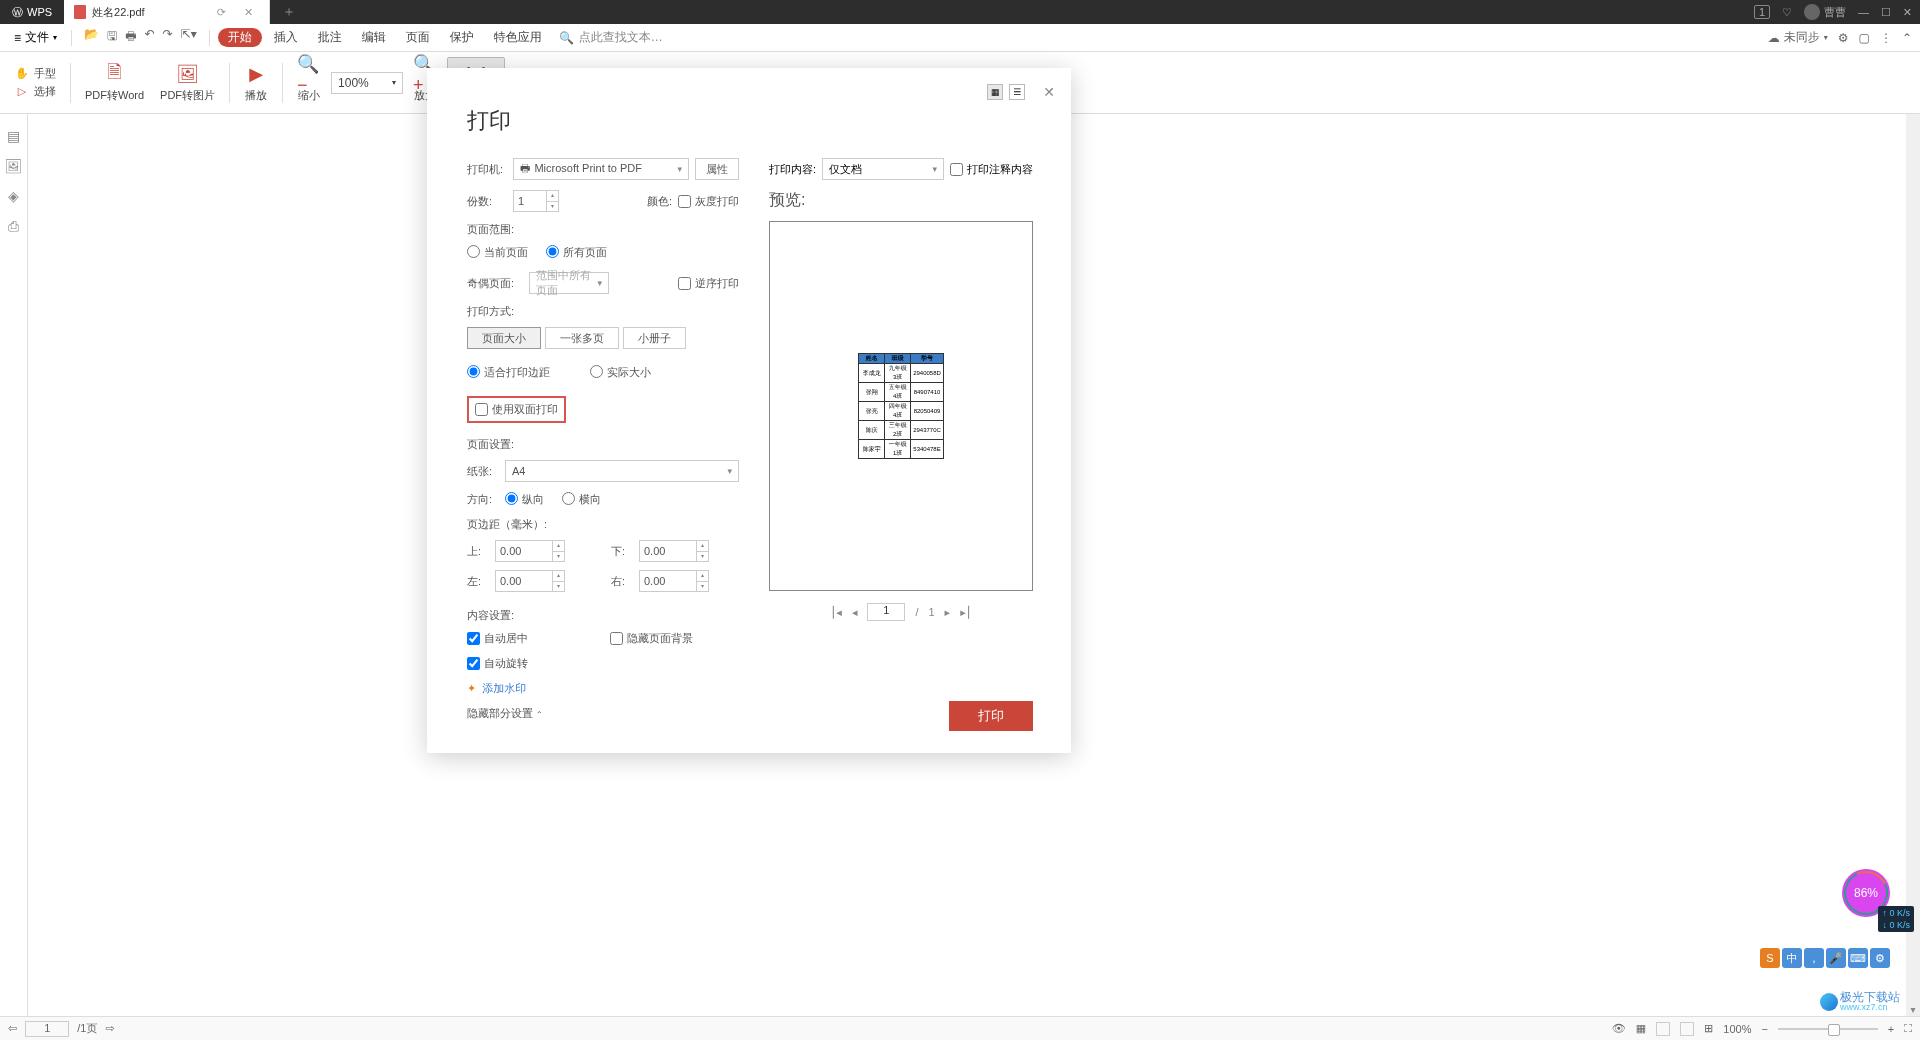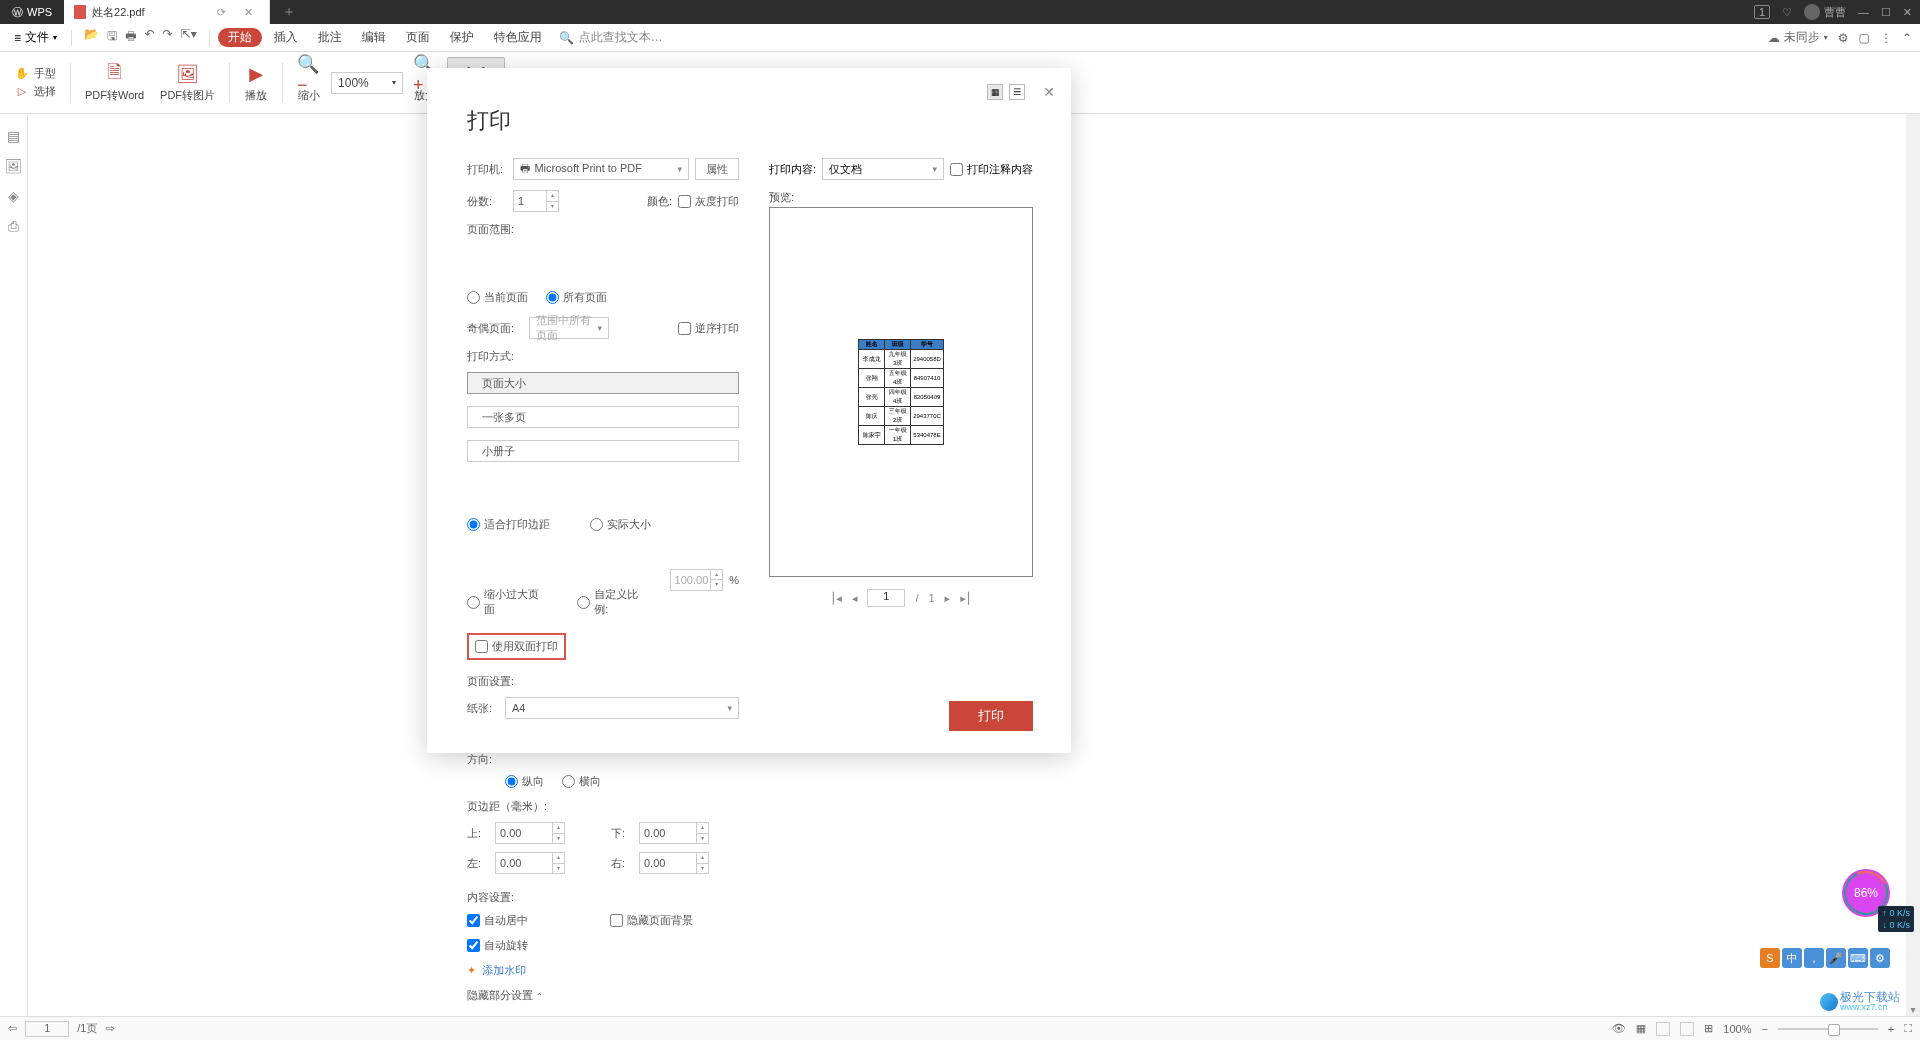--- a/index.html
+++ b/index.html
@@ -68,49 +68,49 @@
   .dlg-body { display:flex; gap:30px;}
   .dlg-left { width:288px; font-size:11px; color:#555;}
   .dlg-right { flex:1;}
   
   .fld-row { display:flex; align-items:center; gap:6px; margin-bottom:10px;}
   .fld-label { width:40px; flex-shrink:0;}
   .sel { height:22px; border:1px solid #ccc; display:flex; align-items:center; padding:0 6px; flex:1; justify-content:space-between; background:#fff;}
   .sel .arrow { font-size:9px; color:#888;}
   .sel .printer-ico { margin-right:4px;}
   .btn { height:22px; border:1px solid #ccc; padding:0 10px; display:inline-flex; align-items:center; background:#fff;}
-  .radio { display:inline-flex; align-items:center; gap:4px; margin-right:12px;margin-top:45px;}
+  .radio { display:inline-flex; align-items:flex-start; gap:4px; margin-right:12px;}
   .radio input { margin:0;}
   .chk { display:inline-flex; align-items:center; gap:4px;}
   .chk input { margin:0;}
   .num-input { width:46px; height:22px; border:1px solid #ccc; display:flex; align-items:center; padding:0 4px; position:relative;}
   .num-input .spin { position:absolute; right:0; top:0; bottom:0; width:12px; display:flex; flex-direction:column; border-left:1px solid #ccc;}
   .num-input .spin span { flex:1; font-size:6px; text-align:center; color:#888;}
   .num-input .spin span:first-child { border-bottom:1px solid #ccc;}
   .txt-input { height:22px; border:1px solid #ccc; padding:0 4px; display:flex; align-items:center; color:#aaa;}
   
   .section-title { margin:10px 0 8px 0; color:#555;}
-  .btn-group { display:flex; gap:12px; margin-bottom:10px;flex-direction:column;}
+  .btn-group { display:flex; gap:4px; margin-bottom:16px;}
   .btn-group .btn { padding:0 14px;}
   .btn-group .btn.active { background:#f0f0f0; border-color:#999;}
   
   .highlight-box { border:2px solid #d9534f; padding:4px 6px; display:inline-flex; margin-top:6px;}
   
   .wide-sel { width:234px;}
   .margin-row { display:flex; align-items:center; gap:8px; margin-bottom:8px;}
   .margin-row .mlabel { width:20px;}
   .margin-row .num-input { width:70px;}
   
   .print-btn { background:#ca4638; color:#fff; border:none; height:30px; width:84px; font-size:13px; position:absolute; right:38px; bottom:22px;}
   .link { color:#3a7bd5;}
   
   
   .dlg-right .top-row { display:flex; align-items:center; gap:6px; margin-bottom:10px; font-size:11px;}
   .dlg-right .sel { flex:1;}
-  .preview-label { font-size:11px; color:#555; margin-bottom:2px;}
+  .preview-label { font-size:16px; color:#555; margin-bottom:10px;}
   .preview-box { width:264px; height:370px; border:1px solid #888; background:#fff; display:flex; align-items:center; justify-content:center;}
   .preview-table { border-collapse:collapse; font-size:6px;}
   .preview-table th { background:#3b7dc4; border:1px solid #333; width:26px; height:10px;}
   .preview-table td { border:1px solid #333; height:12px; padding:0 2px; text-align:center;}
   .pager { display:flex; align-items:center; justify-content:center; gap:10px; margin-top:12px; font-size:11px; color:#888;}
   .pager .pg-input { width:38px; height:18px; border:1px solid #ccc; text-align:center; color:#333;}
   
   
   .float-circle { position:absolute; right:30px; bottom:123px; width:48px; height:48px; border-radius:50%; background:#d946ef; display:flex; align-items:center; justify-content:center; color:#fff; font-size:12px;}
   .float-circle::before { content:''; position:absolute; inset:2px; border-radius:50%; border:2px solid #2a9d8f; border-top-color:#e76f51; transform:rotate(20deg);}
@@ -325,39 +325,20 @@
       <div class="fld-row">
         <label class="radio">
             <input type="radio" name="sz" checked="" style="">
             <span>适合打印边距</span>
           </label>
         <span style="width:16px;"></span>
         <label class="radio">
             <input type="radio" name="sz" style="">
             <span>实际大小</span>
           </label>
-      </div>
-      <div class="fld-row">
-        <label class="radio">
-            <input type="radio" name="sz" style="">
-            <span>缩小过大页面</span>
-          </label>
-        <span style="width:4px;"></span>
-        <label class="radio">
-            <input type="radio" name="sz" style="">
-            <span>自定义比例:</span>
-          </label>
-        <div class="num-input" style="width:54px;">
-            <span style="color:#aaa;">100.00</span>
-            <div class="spin">
-              <span>▴</span>
-              <span>▾</span>
-            </div>
-          </div>
-        <span>%</span>
       </div>
       <div class="highlight-box">
         <label class="chk">
             <input type="checkbox" style="">
             <span>使用双面打印</span>
           </label>
       </div>
       
       <div class="section-title" style="margin-top:14px;">页面设置:</div>
       <div class="fld-row">

